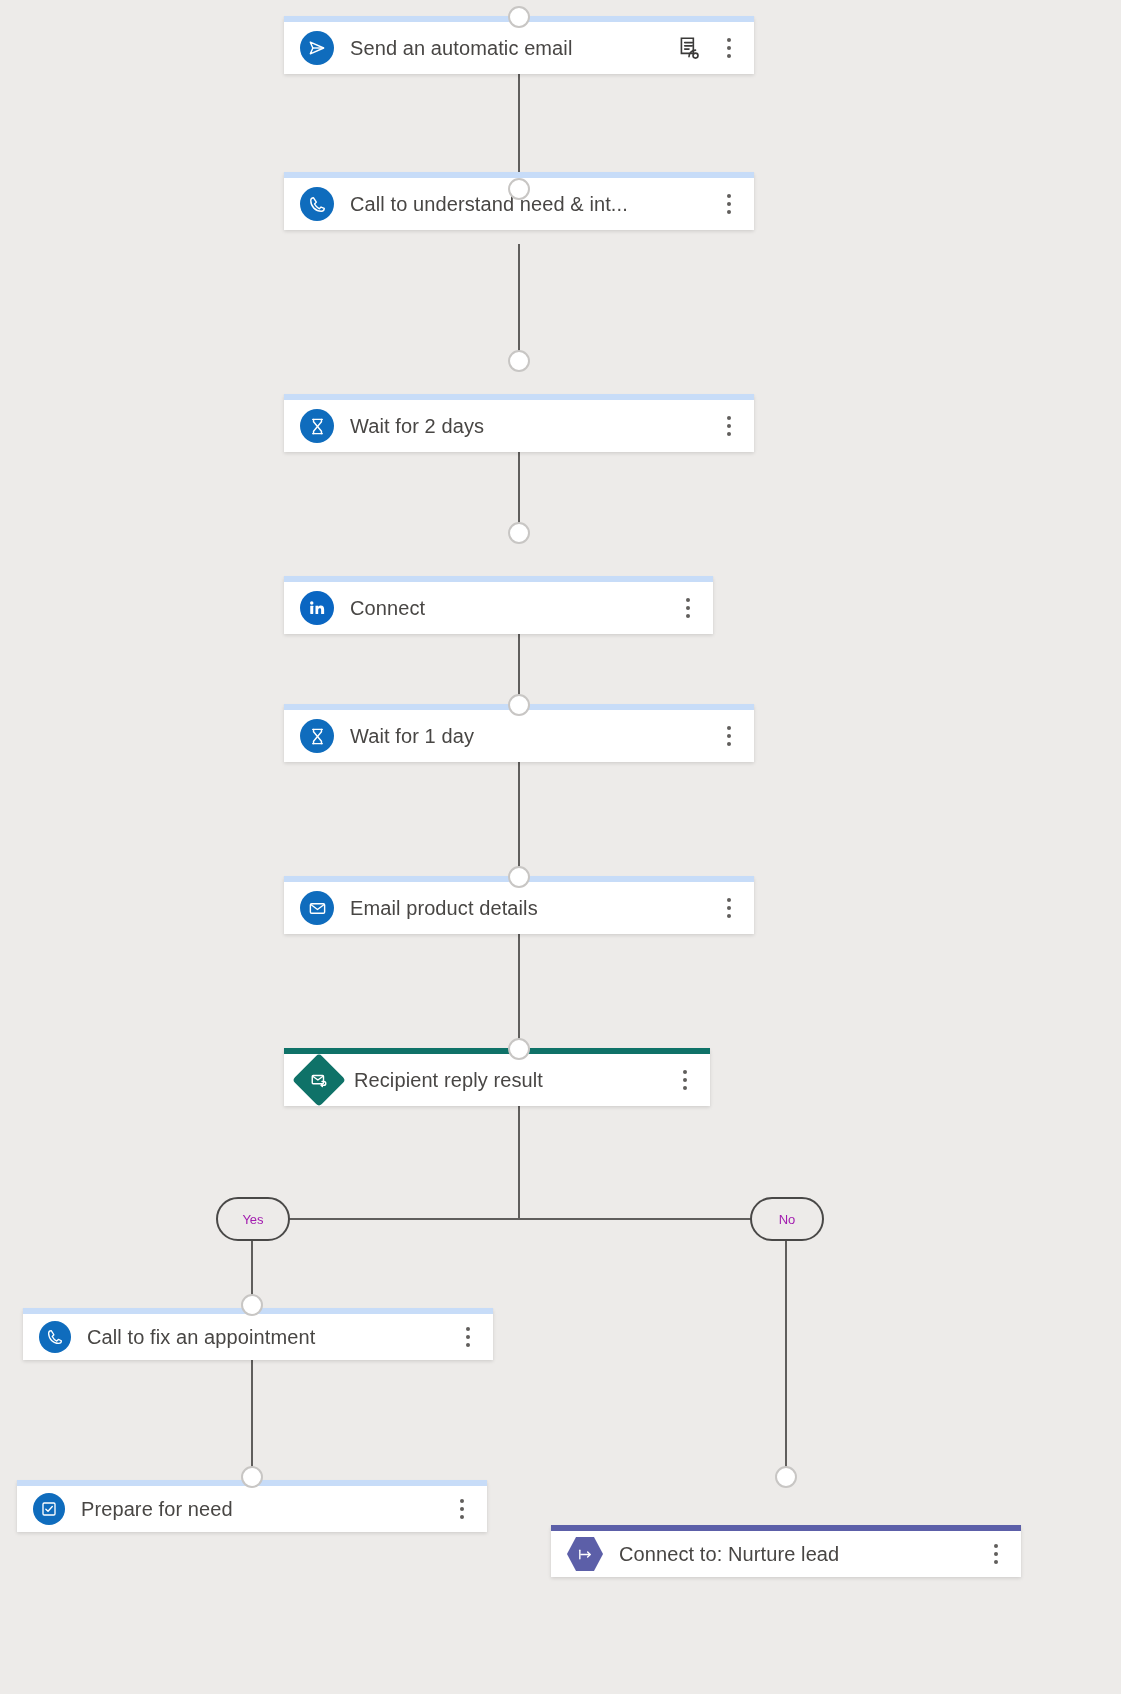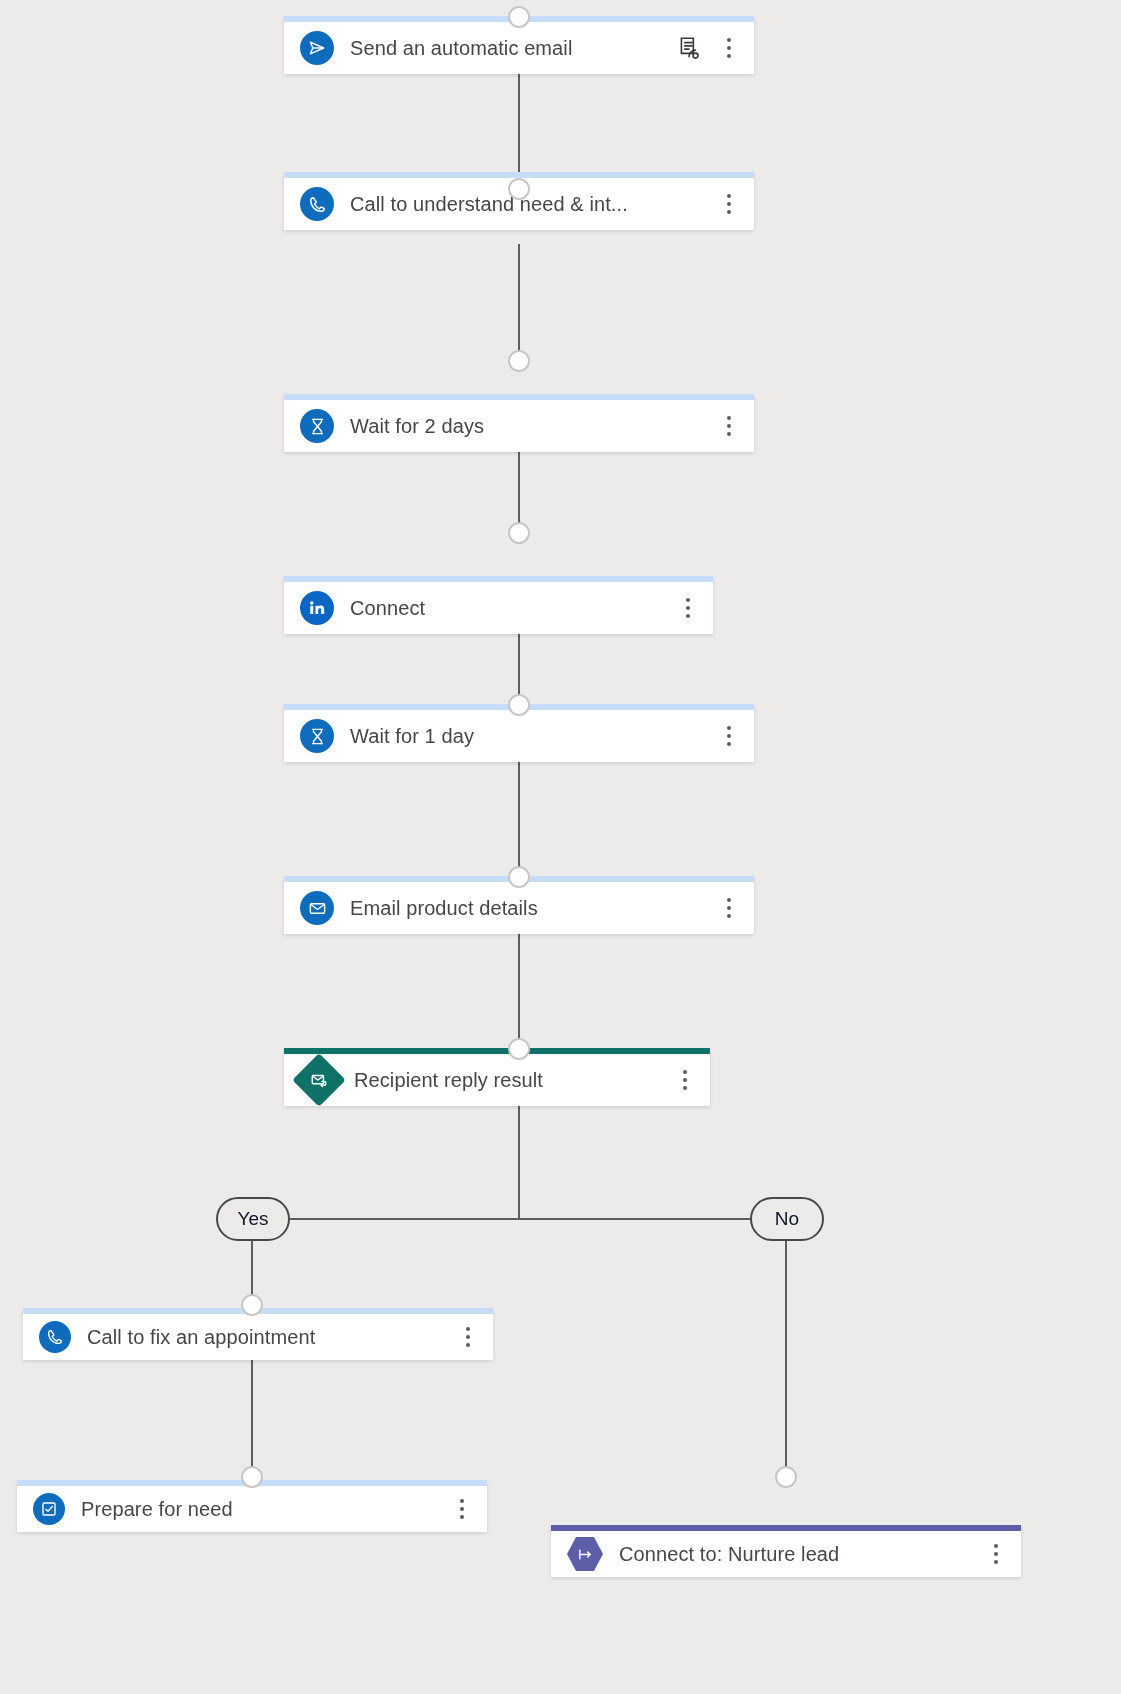--- a/index.html
+++ b/index.html
@@ -54,21 +54,21 @@
   .actions{flex:0 0 auto;display:flex;align-items:center;gap:16px;}
   .kebab{width:22px;height:26px;display:flex;flex-direction:column;align-items:center;justify-content:center;gap:4px;cursor:pointer;}
   .kebab i{width:4px;height:4px;border-radius:50%;background:#605e5c;display:block;}
   .doc-ico{width:26px;height:26px;display:block;}
 
   
   .pill{
     position:absolute;height:44px;min-width:74px;
     border:2.5px solid #494847;border-radius:24px;background:#edebe9;
     display:flex;align-items:center;justify-content:center;
-    font-size:19px;color:#0f172a;box-sizing:border-box;z-index:7;
+    font-size:13px;color:#a21caf;box-sizing:border-box;z-index:7;
   }
 </style>
 </head>
 <body>
 
 <div id="stage">
 
   <div class="vline" style="left:518px;top:72px;height:118px;"></div>
   <div class="vline" style="left:518px;top:244px;height:119px;"></div>
   <div class="vline" style="left:518px;top:416px;height:119px;"></div>

